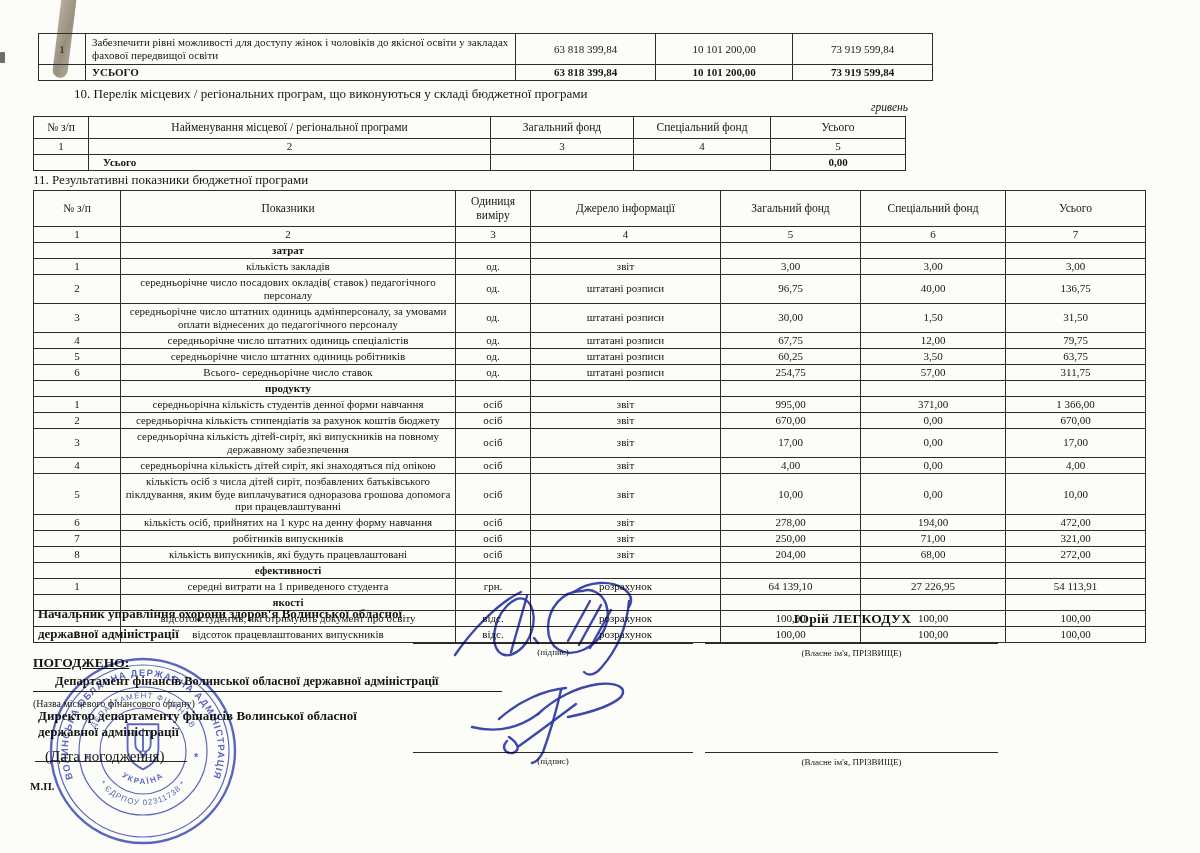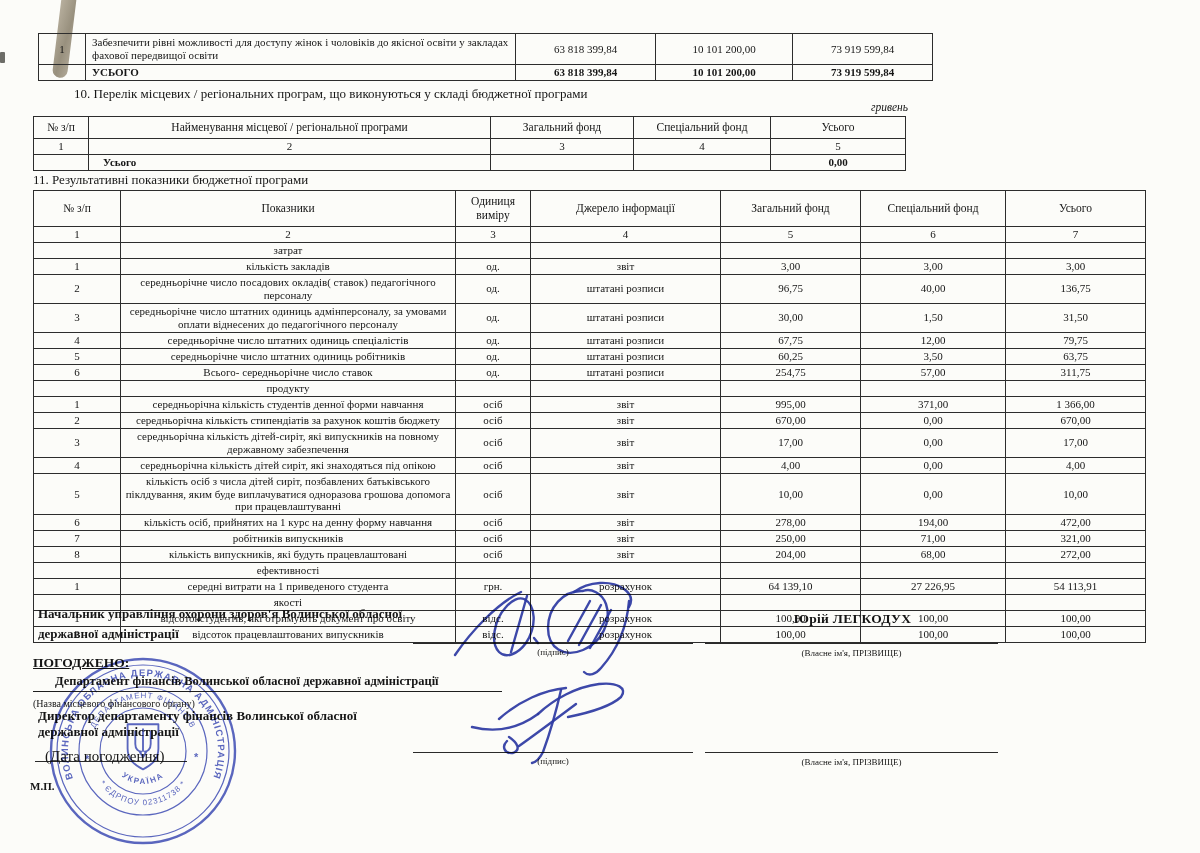--- a/index.html
+++ b/index.html
@@ -10,21 +10,21 @@
   .staple{position:absolute;left:57px;top:-8px;width:15px;height:86px;background:linear-gradient(100deg,#b3aa97,#8d8470 60%,#a79e8b);border-radius:8px;transform:rotate(7deg);opacity:.9;}
   .edge-mark{position:absolute;left:0;top:52px;width:5px;height:11px;background:#6d6d68;border-radius:1px;}
 
   
   table.t{position:absolute;border-collapse:collapse;table-layout:fixed;background:transparent;}
   table.t td{border:1px solid #2d2d2d;font-size:11px;line-height:1.18;text-align:center;vertical-align:middle;padding:1px 3px;overflow:hidden;}
   table.t .left{text-align:left;padding-left:6px;}
   .bold{font-weight:bold;}
   table.t tr.hdr td{font-size:11.5px;}
   table.t tr.nums td{height:13px;}
-  td.sec{font-weight:normal;}
+  td.sec{font-weight:bold;}
   td.srcleft{text-align:left;padding-left:4px;}
   td.vtop{vertical-align:top;padding-top:2px;}
 
   .heading{position:absolute;font-size:13px;white-space:nowrap;}
   .grn{position:absolute;font-size:11.5px;text-align:right;font-style:italic;}
 
   
   .title-block{position:absolute;font-weight:bold;font-size:13px;line-height:1.55;white-space:pre-line;}
   .sigline{position:absolute;border-top:1.4px solid #2a2a2a;height:0;}
   .caption{position:absolute;font-size:9px;text-align:center;}

